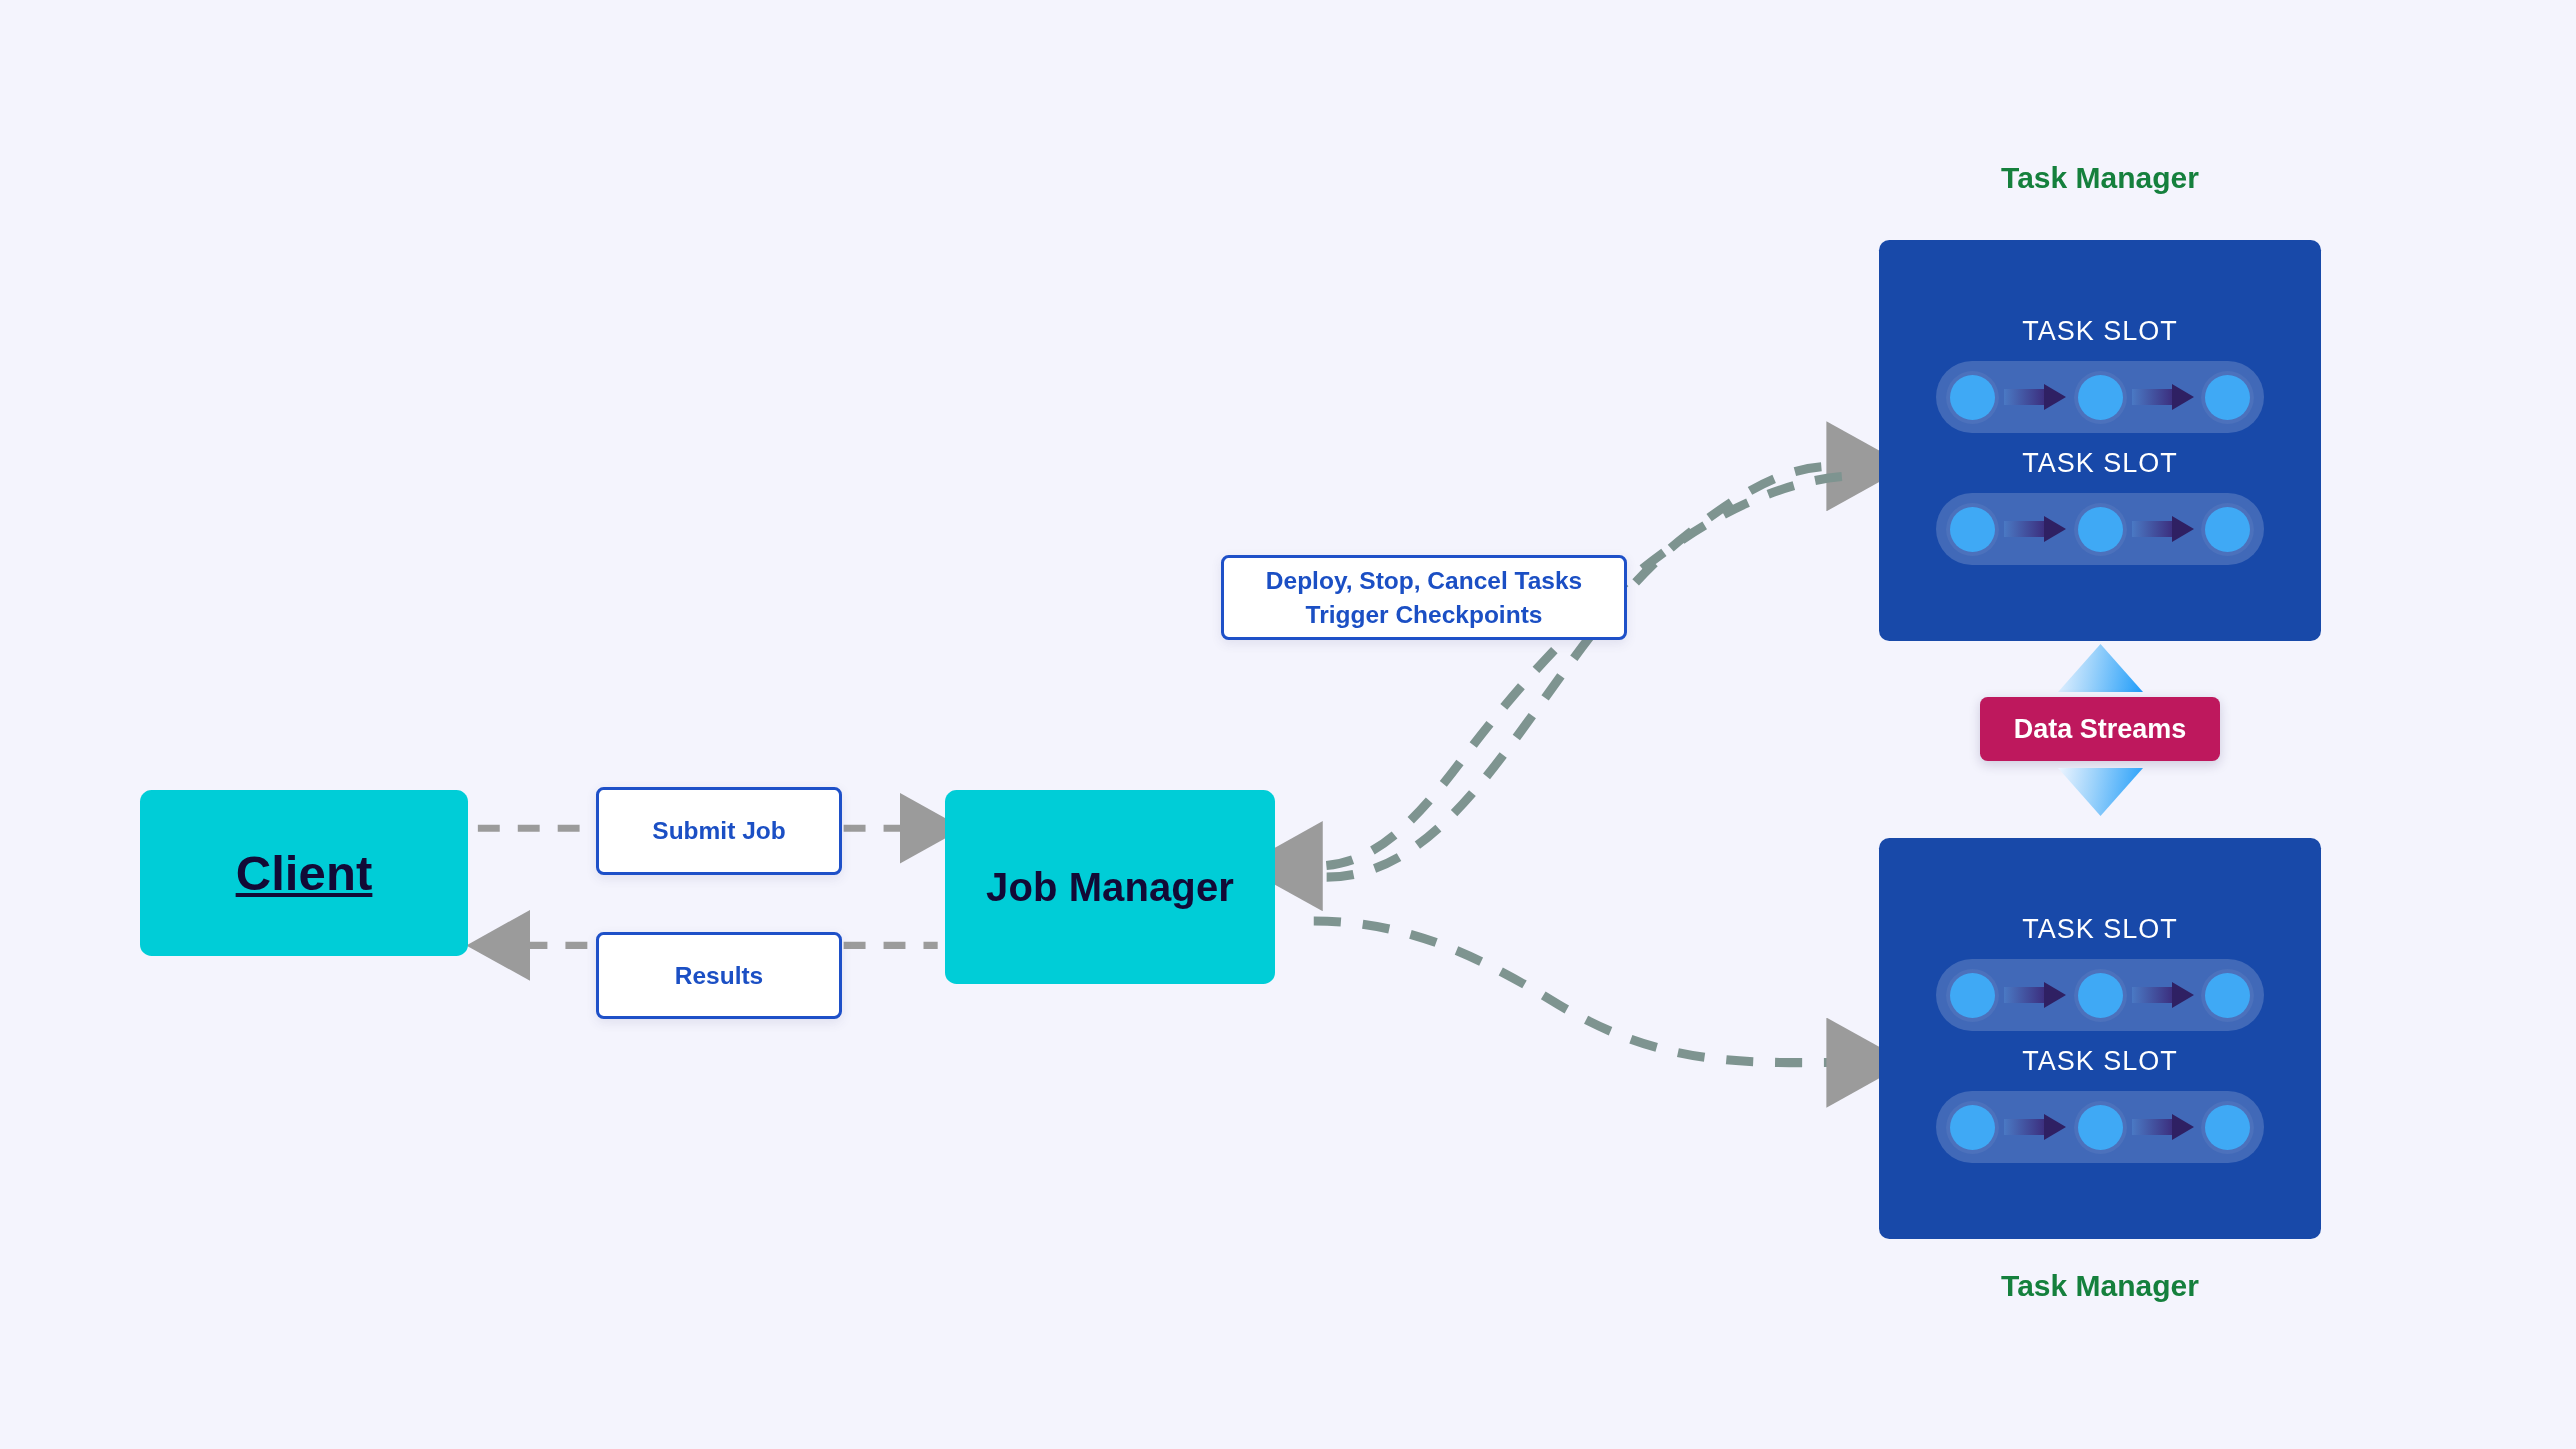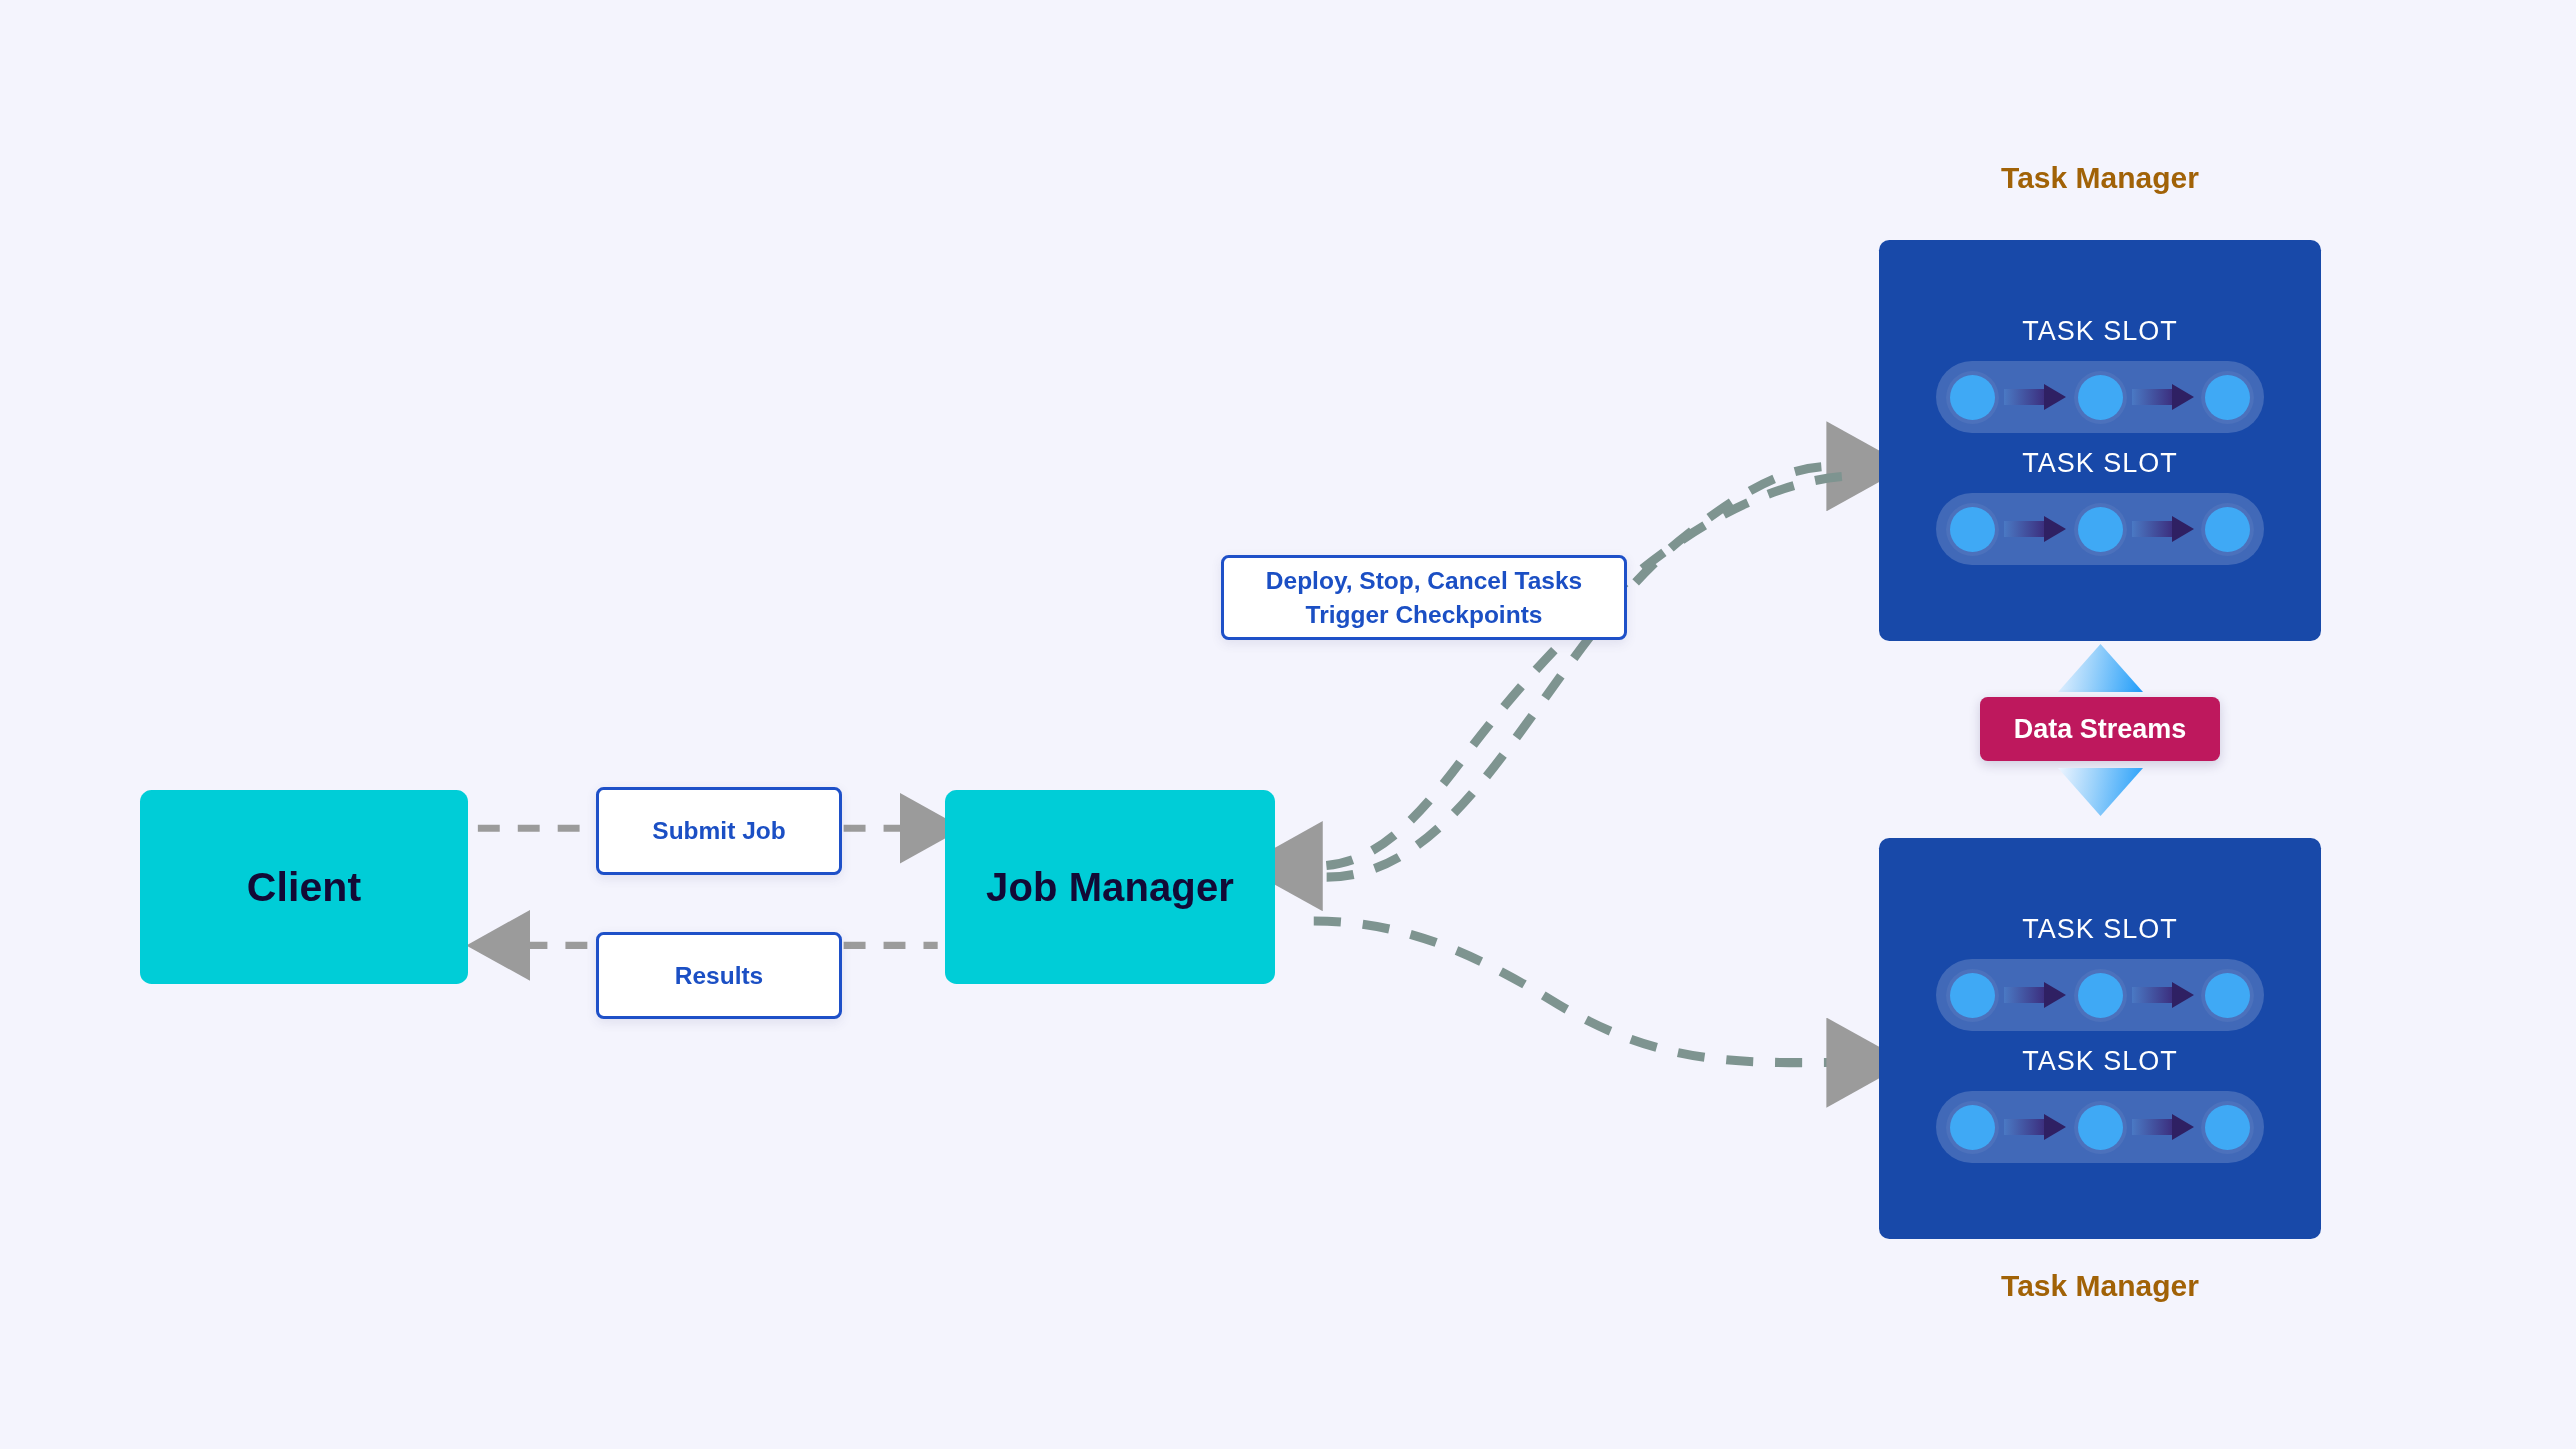--- a/index.html
+++ b/index.html
@@ -19,21 +19,21 @@
 
   
   .teal-box{
     background:#00cdd7;
     border-radius:11.6px;
     display:flex;align-items:center;justify-content:center;
     color:#120a36;
     font-weight:700;
     letter-spacing:0.1px;
   }
-  #client-box{left:140px;top:790px;width:328px;height:194px;font-size:41px;}
+  #client-box{left:140px;top:790px;width:328px;height:166px;font-size:49px;text-decoration:underline;}
   #jobmanager-box{left:945px;top:790px;width:330px;height:194px;font-size:40px;}
 
   
   .chip{
     background:#ffffff;
     border:3.2px solid #1e50c8;
     border-radius:7.7px;
     display:flex;align-items:center;justify-content:center;
     color:#1b4fc4;
     font-weight:700;
@@ -42,21 +42,21 @@
   }
   #submit-job-chip{left:596px;top:787px;width:240px;height:82px;font-size:24.5px;}
   #results-chip{left:596px;top:932px;width:240px;height:81px;font-size:24.5px;}
   #deploy-chip{
     left:1221px;top:555px;width:406px;height:85px;
     font-size:24.5px;line-height:1.35;padding:0 6.4px;box-sizing:border-box;
   }
 
   
   .tm-caption{
-    color:#a16207;
+    color:#15803d;
     font-size:30px;
     font-weight:700;
     text-align:center;
     width:442px;
   }
   #tm-top-caption{left:1879px;top:161px;}
   #tm-bottom-caption{left:1879px;top:1269px;}
 
   
   .tm-card{

